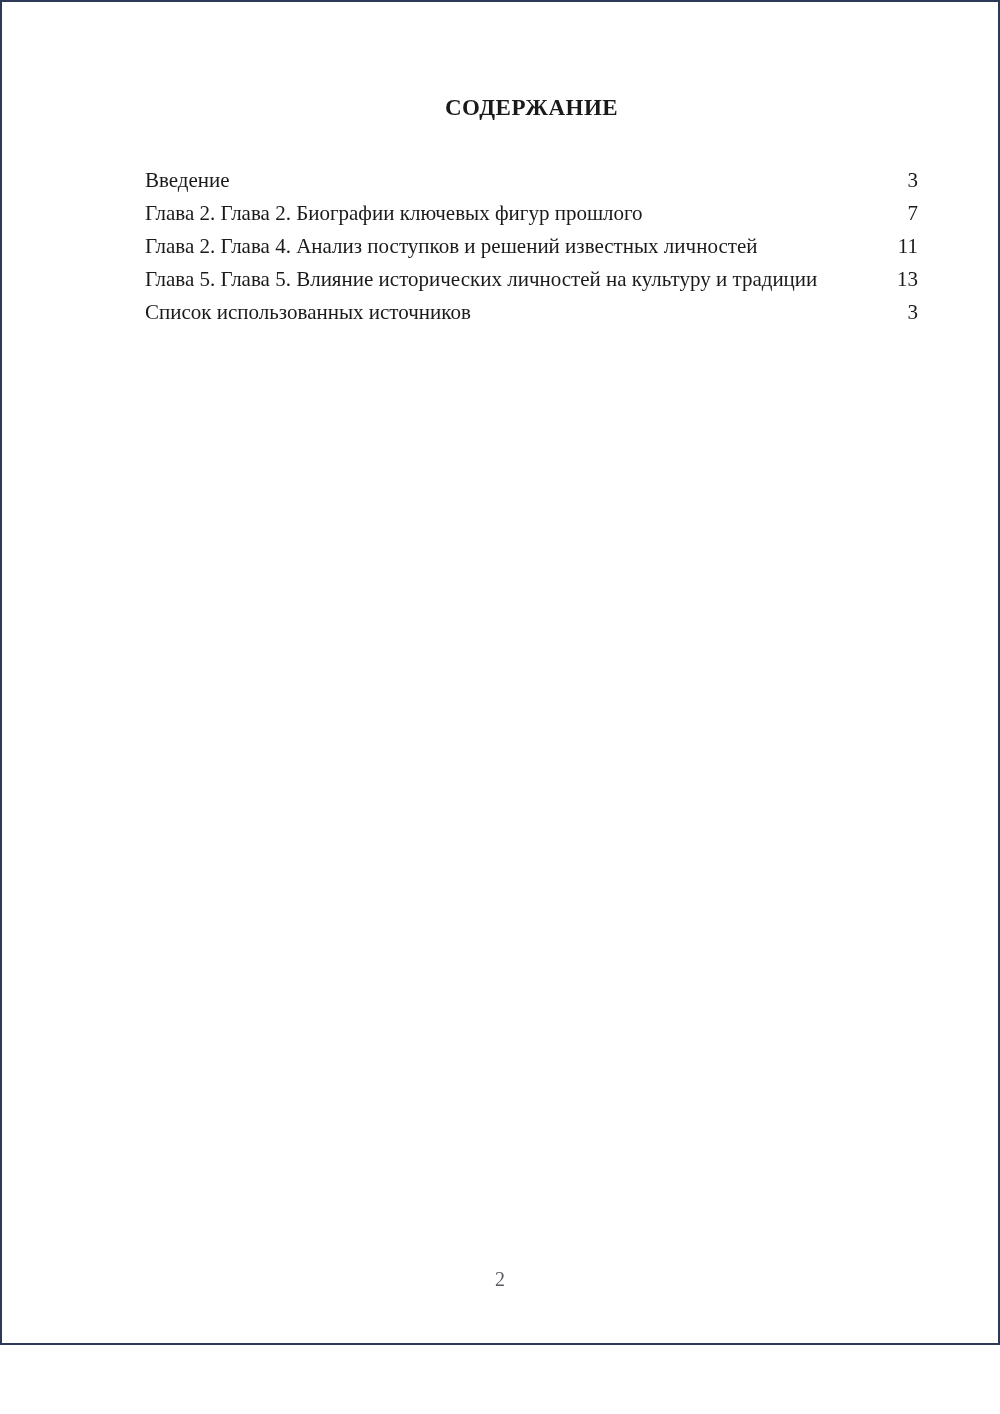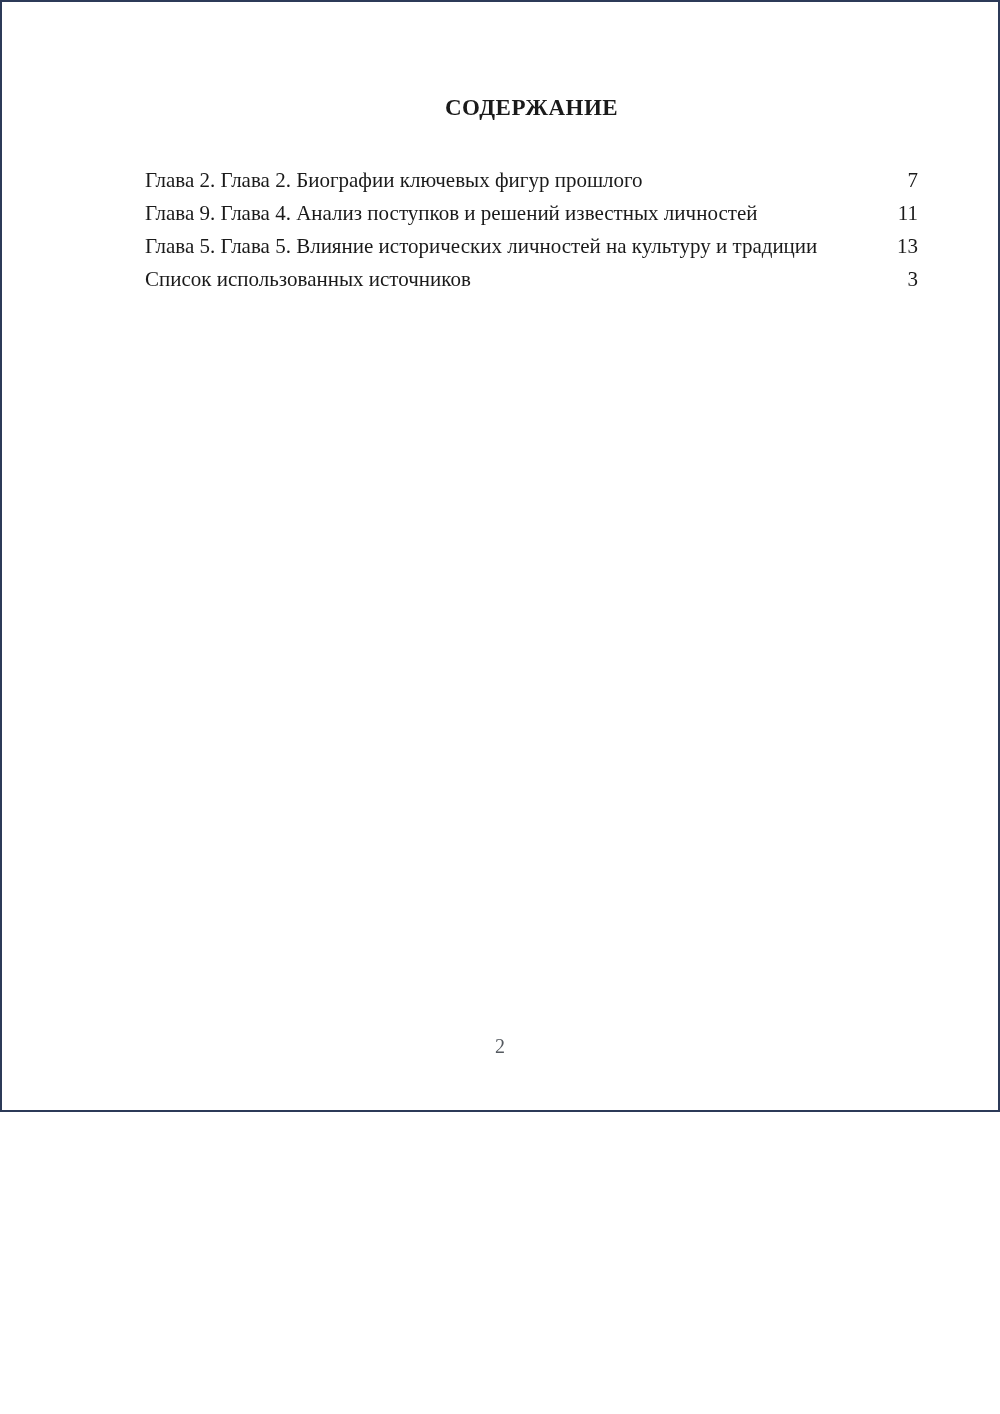--- a/index.html
+++ b/index.html
@@ -3,21 +3,21 @@
 <meta charset="utf-8">
 <style>
   html, body {
     margin: 0;
     padding: 0;
     background: #ffffff;
   }
   .page {
     position: relative;
     width: 1000px;
-    height: 1112px;
+    height: 1345px;
     box-sizing: border-box;
     background: #ffffff;
     border: 2px solid #2c3a58;
     font-family: "Liberation Serif", "DejaVu Serif", serif;
     color: #1a1a1a;
     overflow: hidden;
   }
   .content {
     padding: 93px 80px 0 143px;
   }
@@ -60,25 +60,29 @@
 </style>
 </head>
 <body>
 
 <div class="page">
   <div class="content">
     <h1 class="doc-title">СОДЕРЖАНИЕ</h1>
 
     <div class="toc-list">
         <div class="toc-row">
+          <span class="toc-label">Введение</span>
+          <span class="toc-page">3</span>
+        </div>
+        <div class="toc-row">
           <span class="toc-label">Глава 2. Глава 2. Биографии ключевых фигур прошлого</span>
           <span class="toc-page">7</span>
         </div>
         <div class="toc-row">
-          <span class="toc-label">Глава 9. Глава 4. Анализ поступков и решений известных личностей</span>
+          <span class="toc-label">Глава 2. Глава 4. Анализ поступков и решений известных личностей</span>
           <span class="toc-page">11</span>
         </div>
         <div class="toc-row">
           <span class="toc-label">Глава 5. Глава 5. Влияние исторических личностей на культуру и традиции</span>
           <span class="toc-page">13</span>
         </div>
         <div class="toc-row">
           <span class="toc-label">Список использованных источников</span>
           <span class="toc-page">3</span>
         </div>

